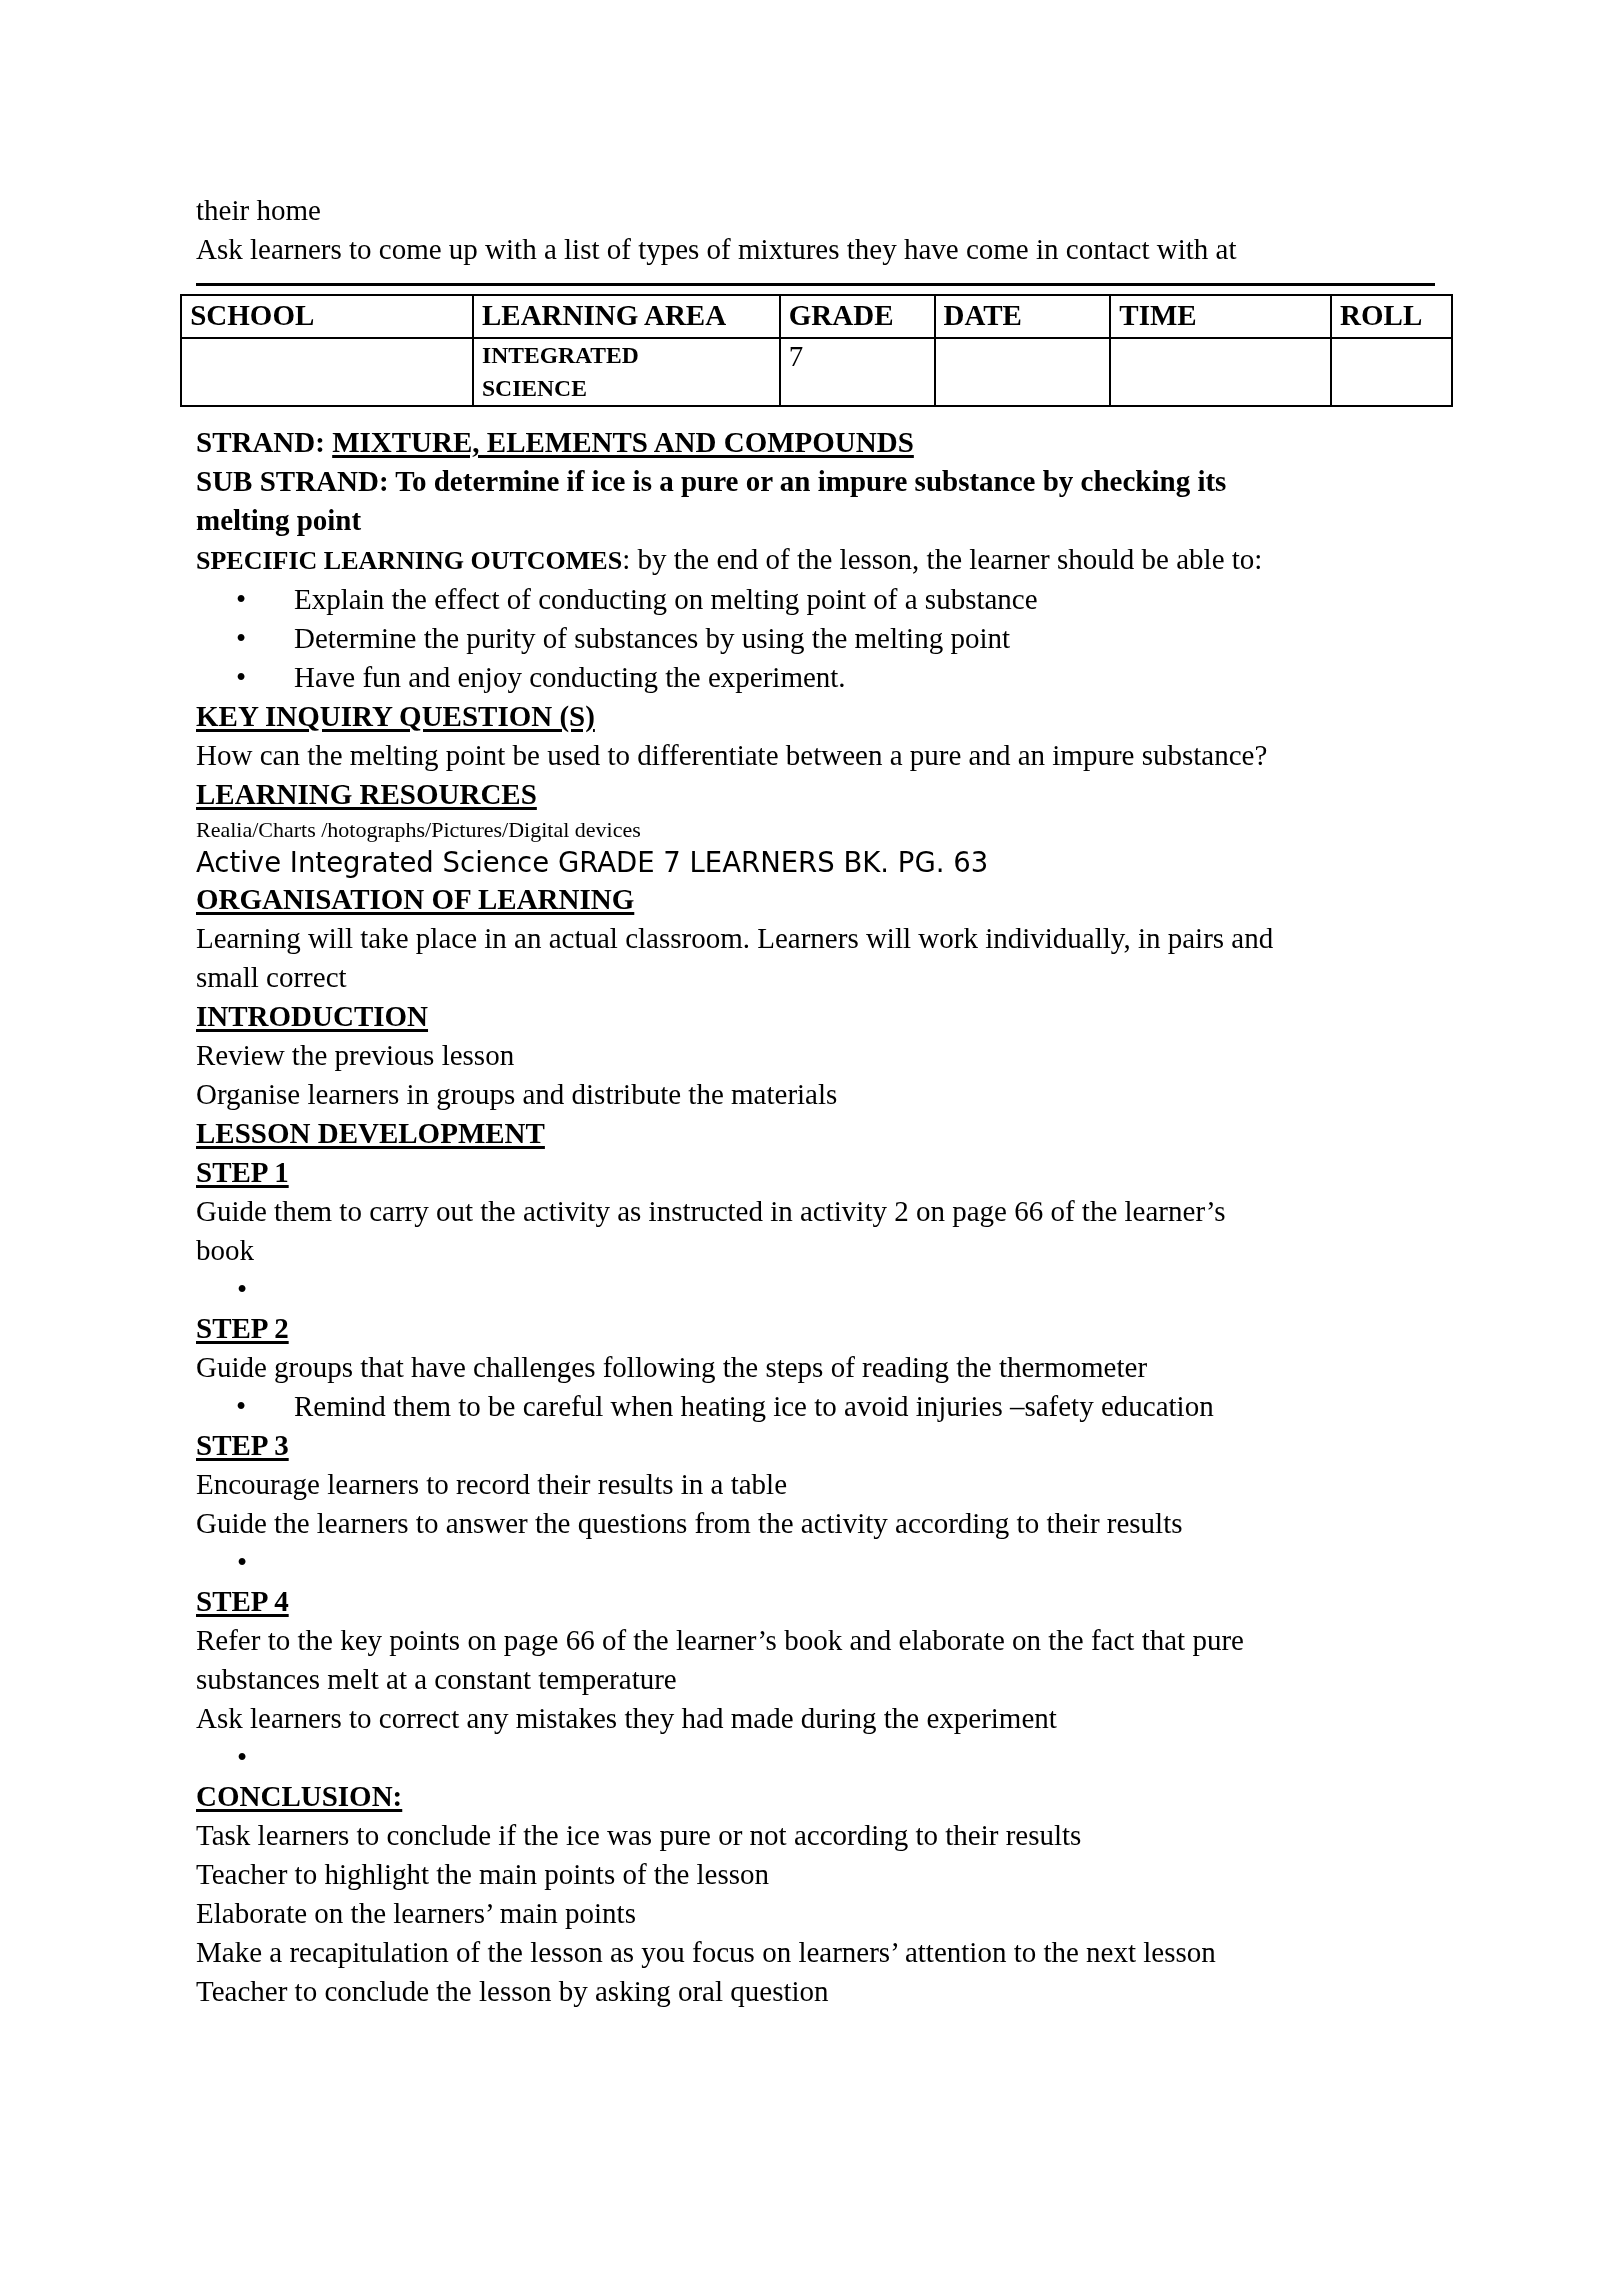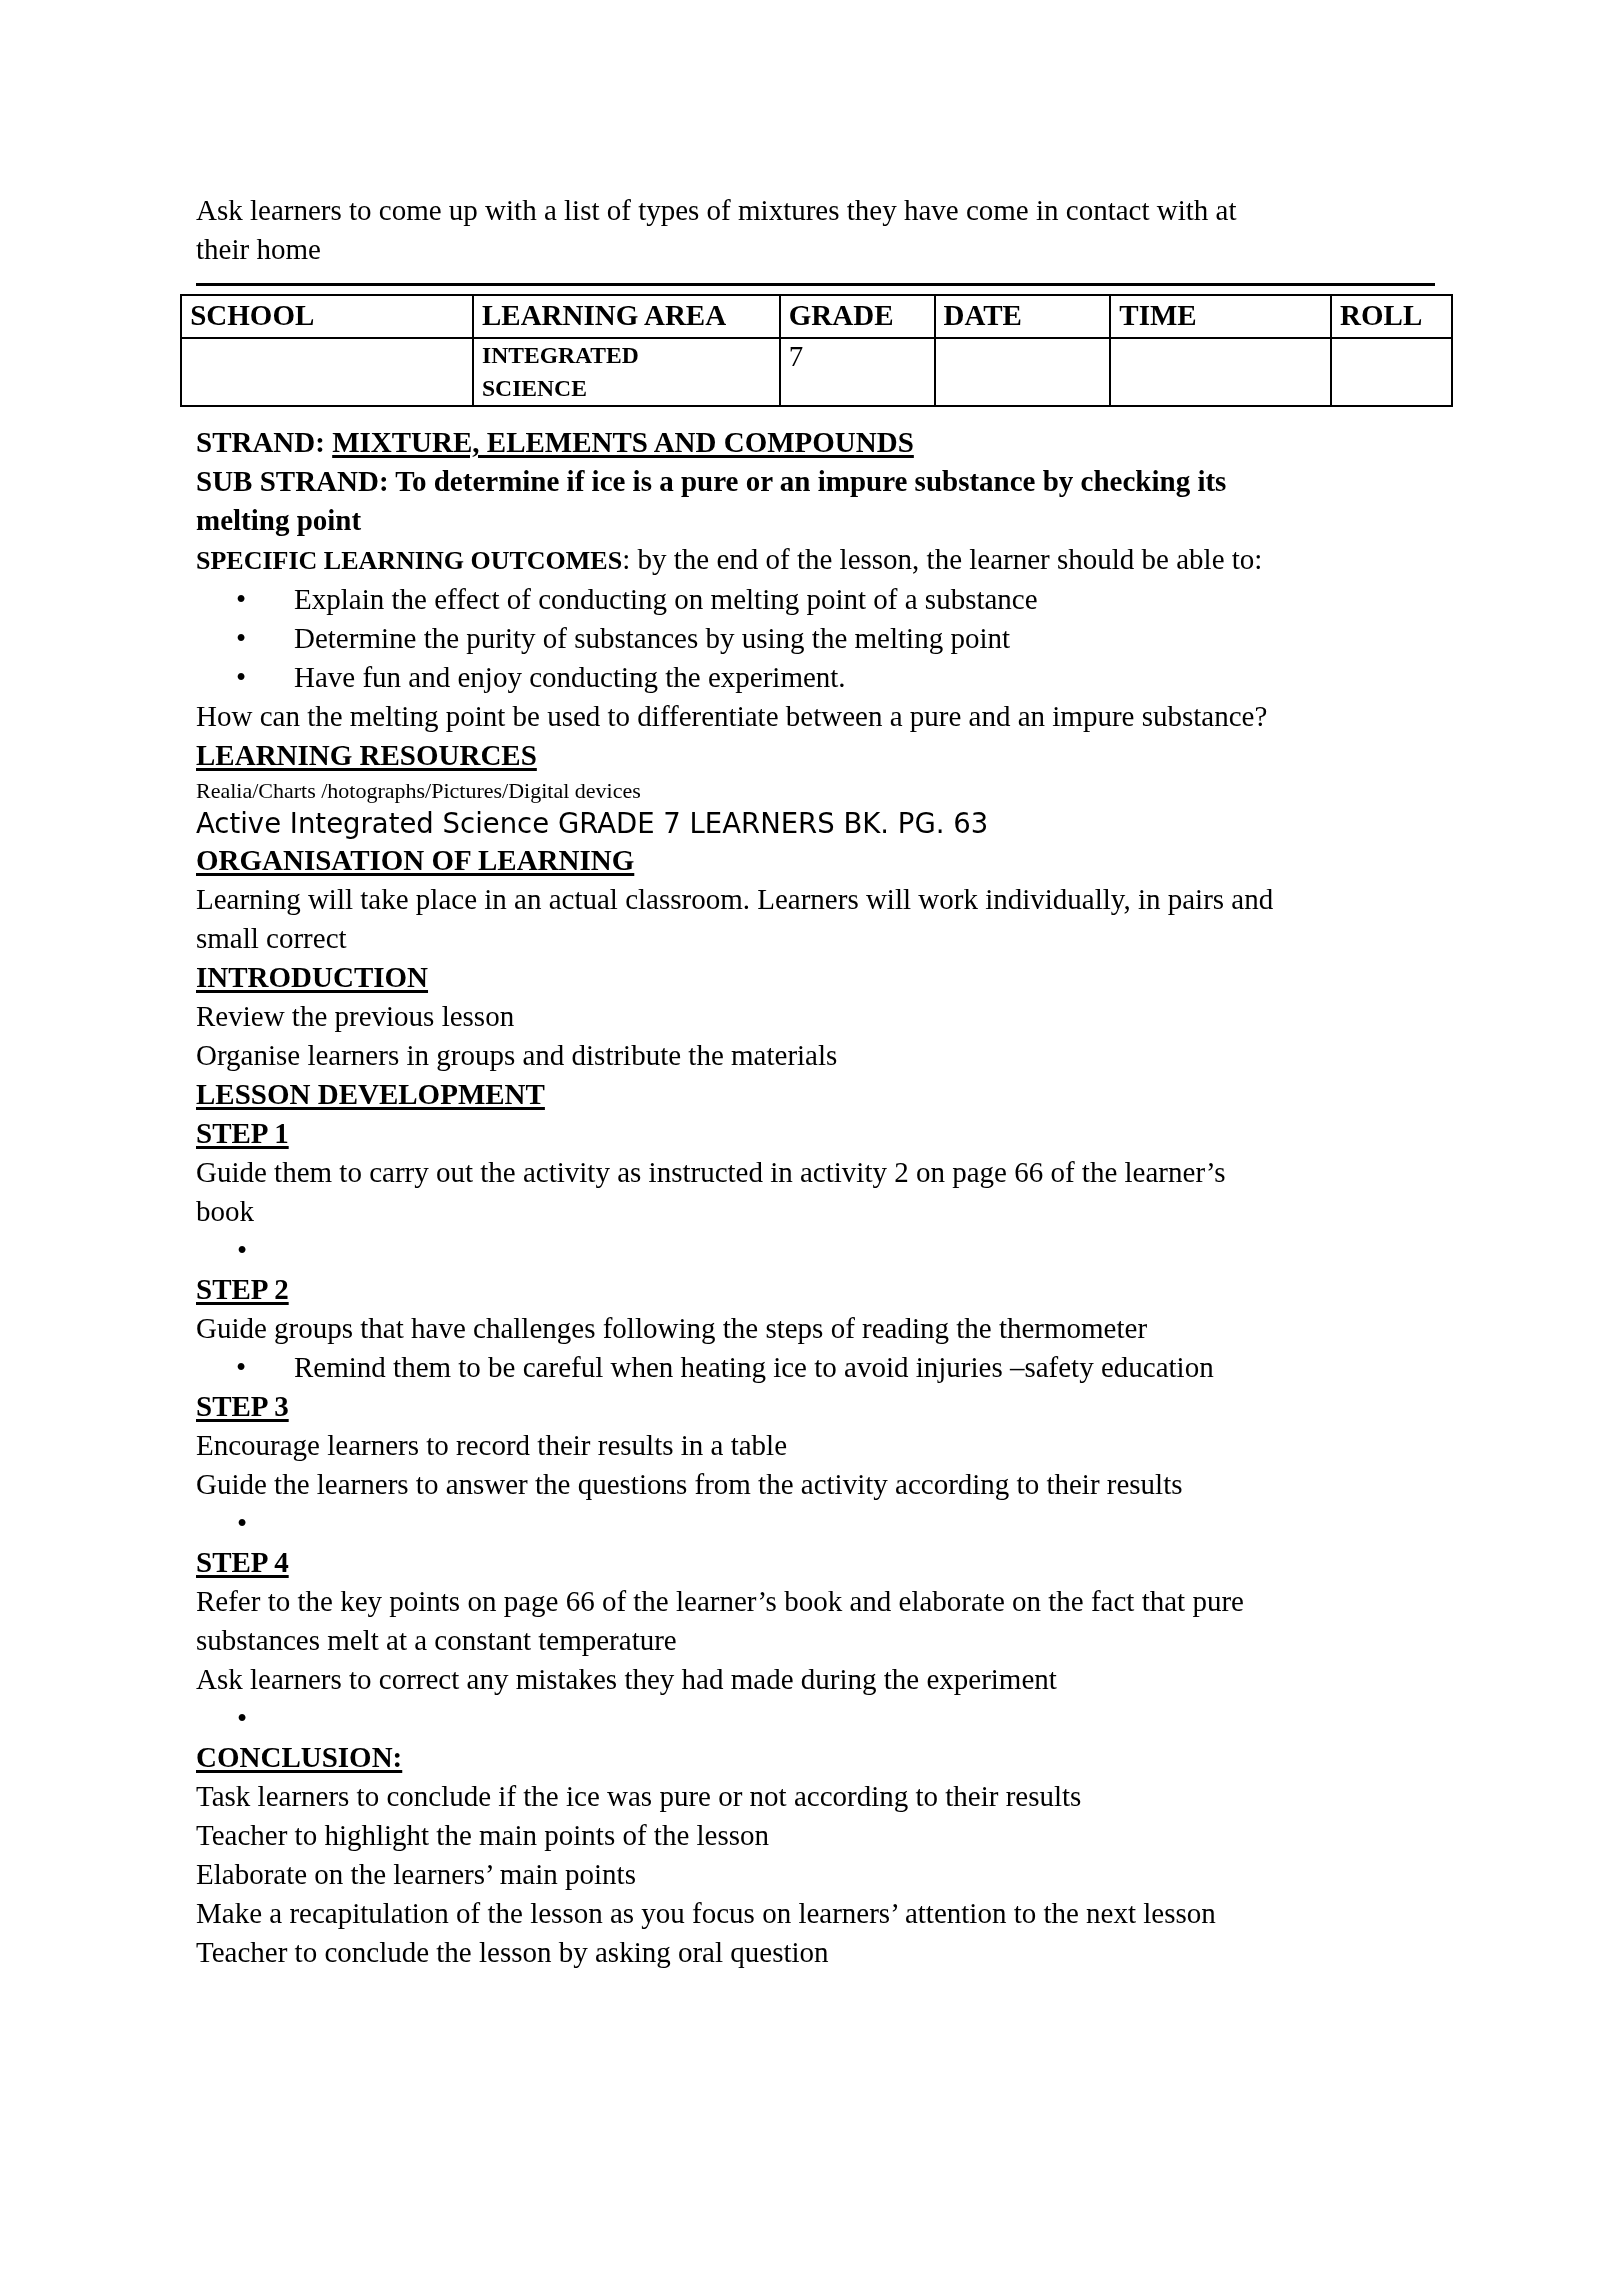--- a/index.html
+++ b/index.html
@@ -98,22 +98,22 @@
       top: 0;
       font-size: 29px;
       line-height: 39px;
     }
   </style>
 </head>
 <body>
 
 <div class="page">
 
+  <div class="line">their home</div>
   <div class="line">Ask learners to come up with a list of types of mixtures they have come in contact with at</div>
-  <div class="line">their home</div>
 
   <div class="sep"></div>
 
   <table class="meta">
     <tbody>
         <tr>
       <th style="width:274px">SCHOOL</th>
       <th style="width:289px">LEARNING AREA</th>
       <th style="width:137px">GRADE</th>
       <th style="width:158px">DATE</th>
@@ -145,20 +145,21 @@
 
   <div class="line">
     <span class="b" style="font-size:26px">SPECIFIC LEARNING OUTCOMES</span><span>: by the end of the lesson, the learner should be able to:</span>
   </div>
   <ul class="bullets">
     <li><span class="dot">•</span><span>Explain the effect of conducting on melting point of a substance</span></li>
     <li><span class="dot">•</span><span>Determine the purity of substances by using the melting point</span></li>
     <li><span class="dot">•</span><span>Have fun and enjoy conducting the experiment.</span></li>
   </ul>
 
+  <div class="line b u">KEY INQUIRY QUESTION (S)</div>
   <div class="line">How can the melting point be used to differentiate between a pure and an impure substance?</div>
 
   <div class="line b u">LEARNING RESOURCES</div>
   <div class="line small">Realia/Charts /hotographs/Pictures/Digital devices</div>
   <div class="line mono">Active Integrated Science GRADE 7 LEARNERS BK. PG. 63</div>
 
   <div class="line b u">ORGANISATION OF LEARNING</div>
   <div class="line">Learning will take place in an actual classroom. Learners will work individually, in pairs and</div>
   <div class="line">small correct</div>
 

